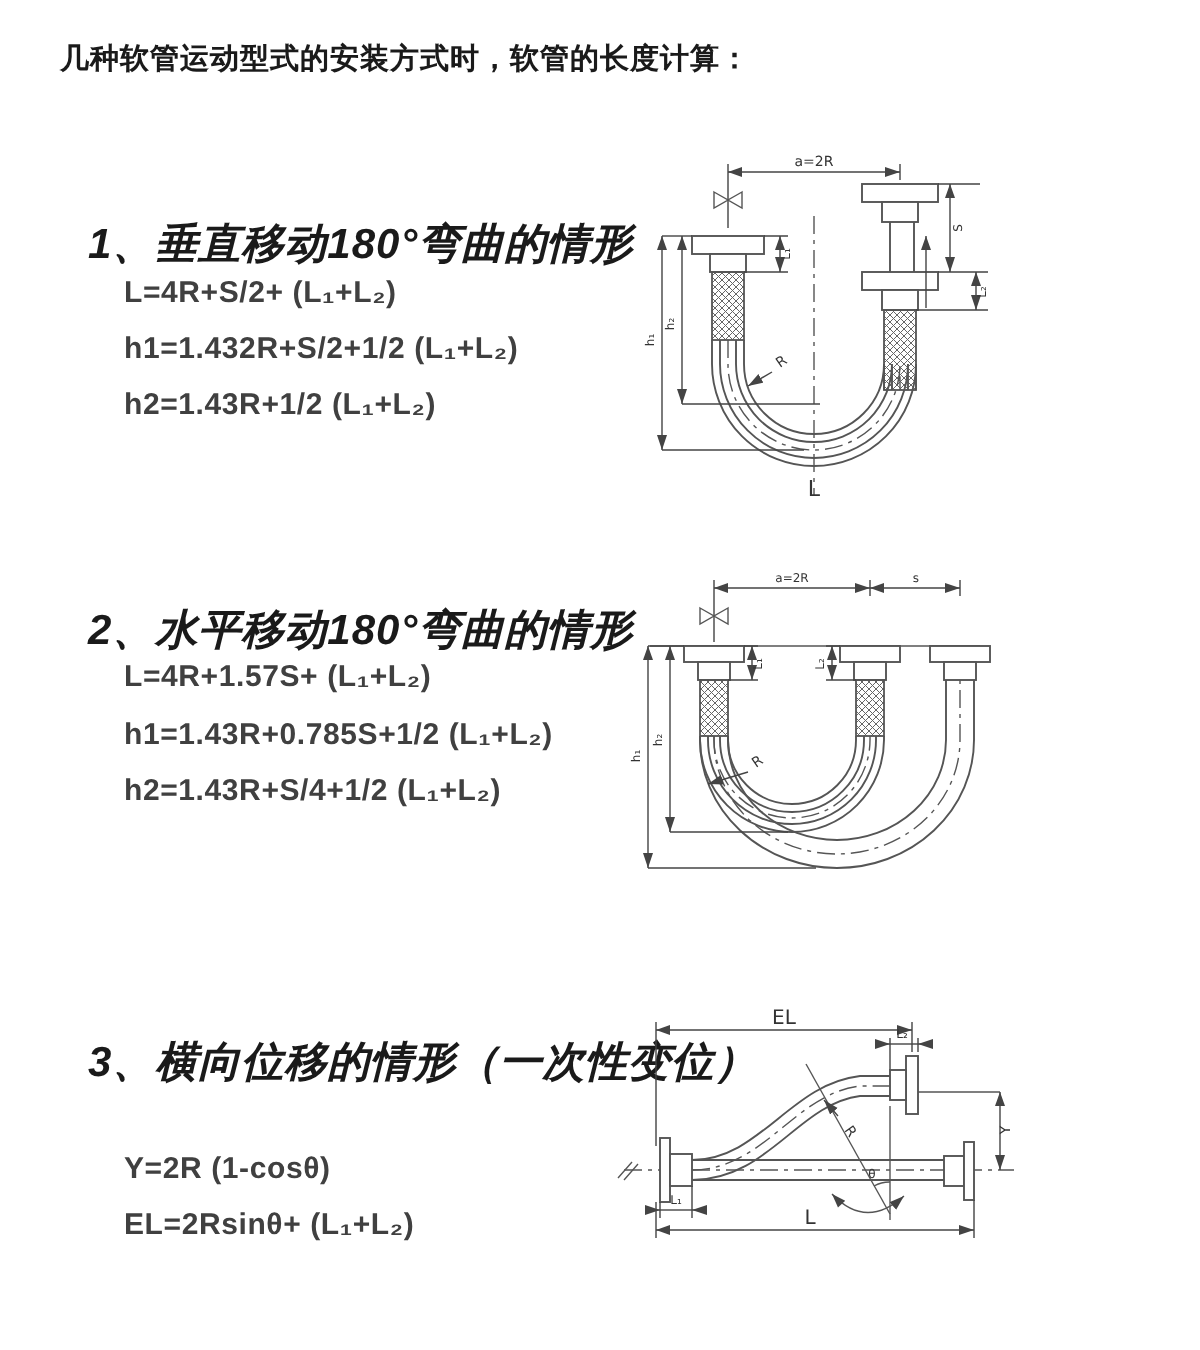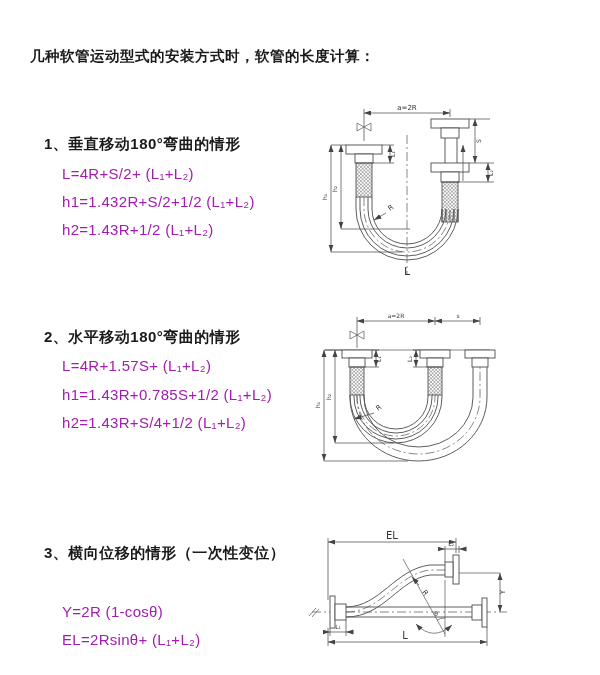--- a/index.html
+++ b/index.html
@@ -4,32 +4,32 @@
 <style>
   html,body{margin:0;padding:0;}
   body{
     width:600px;height:675px;
     background:#ffffff;
     font-family:"Liberation Sans","DejaVu Sans",sans-serif;
     color:#1a1a1a;
     position:relative;
     overflow:hidden;
   }
-  .page{position:absolute;inset:0;background:#fff;margin-top:27px;}
+  .page{position:absolute;inset:0;background:#fff;}
   .doc-title{
     position:absolute;left:30px;top:20px;
     font-size:14.5px;font-weight:700;letter-spacing:0.5px;
     white-space:nowrap;
   }
   .sec-heading{
-    position:absolute;font-size:15px;font-weight:700;letter-spacing:0.5px;white-space:nowrap;
+    position:absolute;font-size:21px;font-weight:700;letter-spacing:0.5px;white-space:nowrap;font-style:italic;
   }
   .formula{
-    position:absolute;font-size:15px;font-weight:400;letter-spacing:0.3px;white-space:nowrap;
-    color:#a21caf;
+    position:absolute;font-size:15px;font-weight:700;letter-spacing:0.3px;white-space:nowrap;
+    color:#404040;
   }
   #h1s{left:44px;top:108px;}
   #f11{left:62px;top:138px;}
   #f12{left:62px;top:166px;}
   #f13{left:62px;top:194px;}
   #h2s{left:44px;top:301px;}
   #f21{left:62px;top:330px;}
   #f22{left:62px;top:359px;}
   #f23{left:62px;top:387px;}
   #h3s{left:44px;top:517px;}

